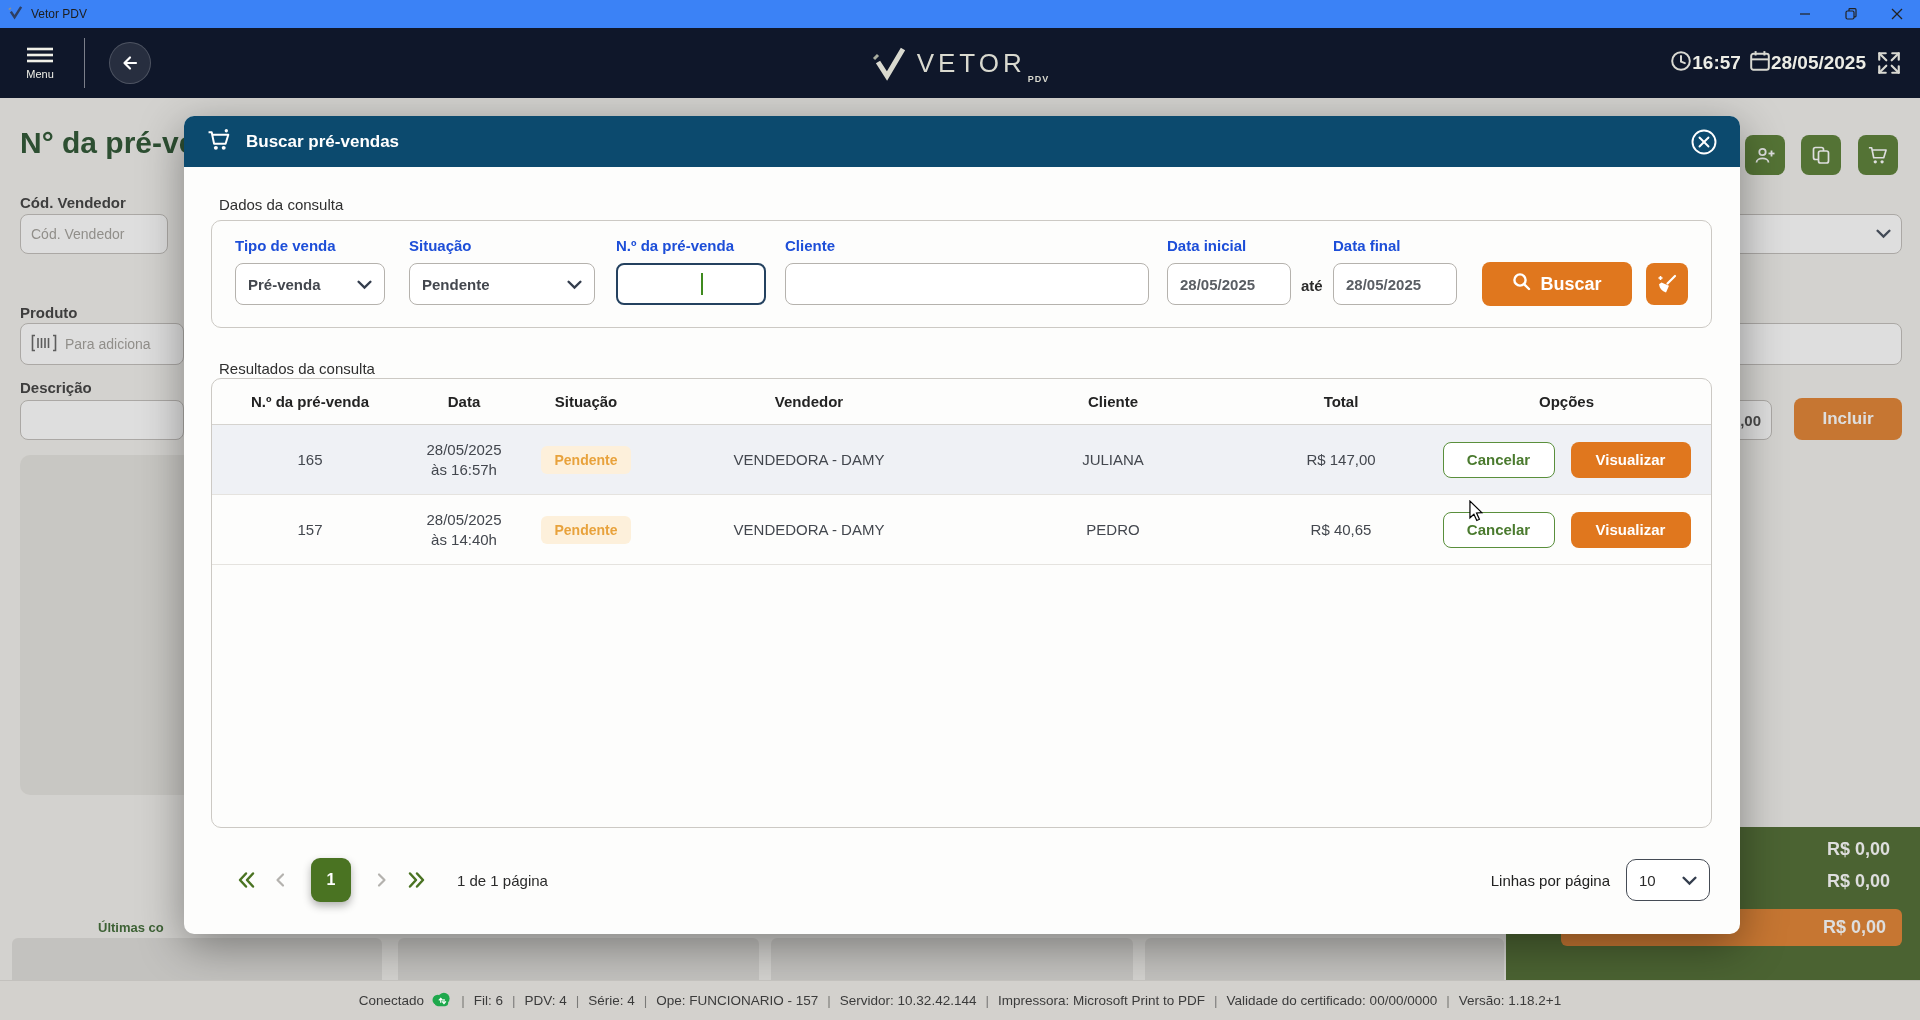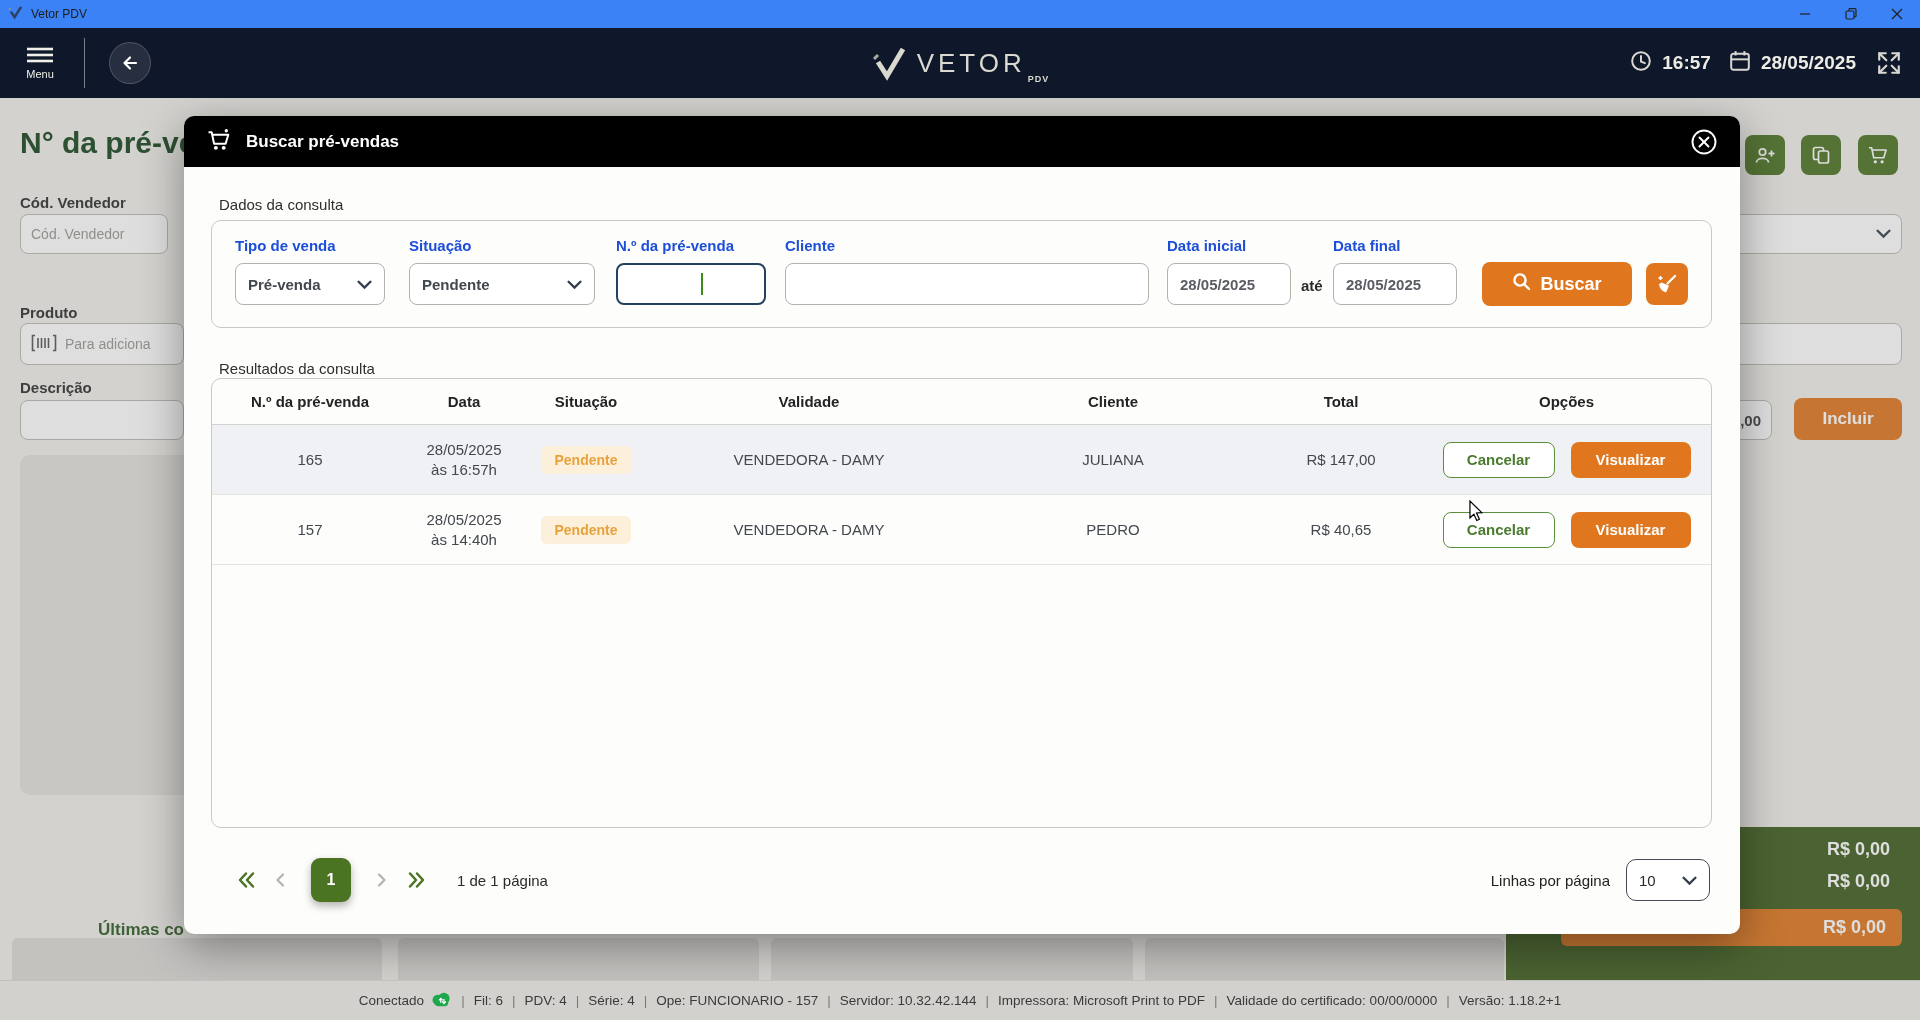--- a/index.html
+++ b/index.html
@@ -16,46 +16,46 @@
 
   
   .appheader { position:absolute; top:28px; left:0; width:100%; height:70px; background:#0f172a; display:flex; align-items:center; color:#e9e9e2; }
   .menu-btn { width:64px; margin-left:8px; display:flex; flex-direction:column; align-items:center; gap:3px; cursor:default; }
   .menu-btn .menu-label { font-size:11px; color:#f0f0e8; margin-top:2px; }
   .hdr-divider { width:1px; height:50px; background:rgba(255,255,255,.45); margin:0 12px; }
   .back-btn { width:42px; height:42px; border-radius:50%; background:rgba(255,255,255,.10); border:1px solid rgba(255,255,255,.18); display:flex; align-items:center; justify-content:center; margin-left:12px; }
   .hdr-logo { position:absolute; left:0; right:0; top:0; height:70px; display:flex; align-items:center; justify-content:center; gap:10px; pointer-events:none; }
   .hdr-logo .vtext { color:#d9d9cf; font-size:26px; letter-spacing:4px; font-weight:400; position:relative; }
   .hdr-logo .vsub { position:absolute; right:2px; bottom:-10px; font-size:9px; font-weight:bold; letter-spacing:1px; color:#d9d9cf; }
-  .hdr-right { margin-left:auto; display:flex; align-items:center; gap:10px; margin-right:18px; z-index:2; }
+  .hdr-right { margin-left:auto; display:flex; align-items:center; margin-right:18px; z-index:2; }
   .hdr-right .clockdate { display:flex; align-items:center; gap:7px; font-size:19px; font-weight:bold; color:#ecece5; }
   .expand-btn { margin-left:10px; display:flex; align-items:center; }
 
   
   .main { position:absolute; top:98px; left:0; width:1920px; height:882px; background:#f1efeb; overflow:hidden; }
   .dim-overlay { position:absolute; inset:0; background:rgba(118,118,118,.24); z-index:5; }
 
   
   .bg-el { position:absolute; }
   .pg-title { left:20px; top:28px; font-size:30px; font-weight:800; color:#17431d; white-space:nowrap; }
   .fld-label { font-size:15px; font-weight:bold; color:#2d2d2d; }
   .bg-input { background:#fff; border:1.5px solid #bcb9b4; border-radius:8px; display:flex; align-items:center; padding:0 10px; font-size:14px; color:#9a9791; gap:8px; }
   .icon-btn-green { width:40px; height:40px; border-radius:8px; background:#4a7322; display:flex; align-items:center; justify-content:center; }
   .orange-btn { background:#e0771e; color:#fff; font-weight:bold; border:none; border-radius:8px; display:flex; align-items:center; justify-content:center; }
   .bg-panel { background:#e3e1dc; border-radius:10px; }
   .bg-strip { background:#dcdad6; border-radius:6px 6px 0 0; }
-  .ultimas { left:98px; top:822px; font-size:17px; font-weight:bold; color:#2c5c22; white-space:nowrap; }
+  .ultimas { left:98px; top:822px; font-size:13px; font-weight:bold; color:#2c5c22; white-space:nowrap; }
   .totals-panel { left:1506px; top:729px; width:414px; height:153px; background:#3f5e1d; border-top-left-radius:10px; }
   .totals-panel .tot-line { position:absolute; right:30px; font-size:18px; font-weight:bold; color:#fff; }
   .totals-orange { position:absolute; left:55px; top:82px; width:341px; height:37px; border-radius:6px; padding:0 16px; display:flex; align-items:center; font-size:18px; }
   .totals-orange .val { margin-left:auto; }
 
   
   .modal { position:absolute; left:184px; top:18px; width:1556px; height:818px; background:#fdfdfc; border-radius:10px; box-shadow:0 12px 45px rgba(0,0,0,.38); z-index:10; }
-  .modal-header { height:51px; background:#000000; border-radius:10px 10px 0 0; display:flex; align-items:center; padding:0 22px; gap:14px; }
+  .modal-header { height:51px; background:#0c4a6e; border-radius:10px 10px 0 0; display:flex; align-items:center; padding:0 22px; gap:14px; }
   .modal-title { color:#fff; font-size:17px; font-weight:bold; }
   .modal-close { margin-left:auto; width:28px; height:28px; display:flex; align-items:center; justify-content:center; }
 
   .section-title { position:absolute; left:35px; font-size:15px; color:#2f2f2f; }
   .box { position:absolute; left:27px; width:1501px; border:1px solid #ccc9c4; border-radius:10px; background:#fdfdfc; }
   .search-box { top:104px; height:108px; }
   .sb-el { position:absolute; }
   .f-label { top:16px; font-size:15px; font-weight:bold; color:#1d4ed8; white-space:nowrap; }
   .field { top:42px; height:42px; background:#fff; border:1.5px solid #b5b2ad; border-radius:8px; display:flex; align-items:center; padding:8px 12px; font-size:15px; font-weight:600; color:#43474e; }
   .field .chev { margin-left:auto; }
@@ -339,21 +339,21 @@
         </div>
       </div>
 
       <div class="section-title" style="top:244px;">Resultados da consulta</div>
 
       <div class="box results-box">
         <div class="tgrid thead">
           <div class="th">N.º da pré-venda</div>
           <div class="th">Data</div>
           <div class="th">Situação</div>
-          <div class="th">Validade</div>
+          <div class="th">Vendedor</div>
           <div class="th">Cliente</div>
           <div class="th">Total</div>
           <div class="th">Opções</div>
         </div>
 
         <div class="tgrid trow alt">
           <div class="td">165</div>
           <div class="td"><span>28/05/2025</span><span class="sub">às 16:57h</span></div>
           <div class="td"><span class="badge">Pendente</span></div>
           <div class="td">VENDEDORA - DAMY</div>

